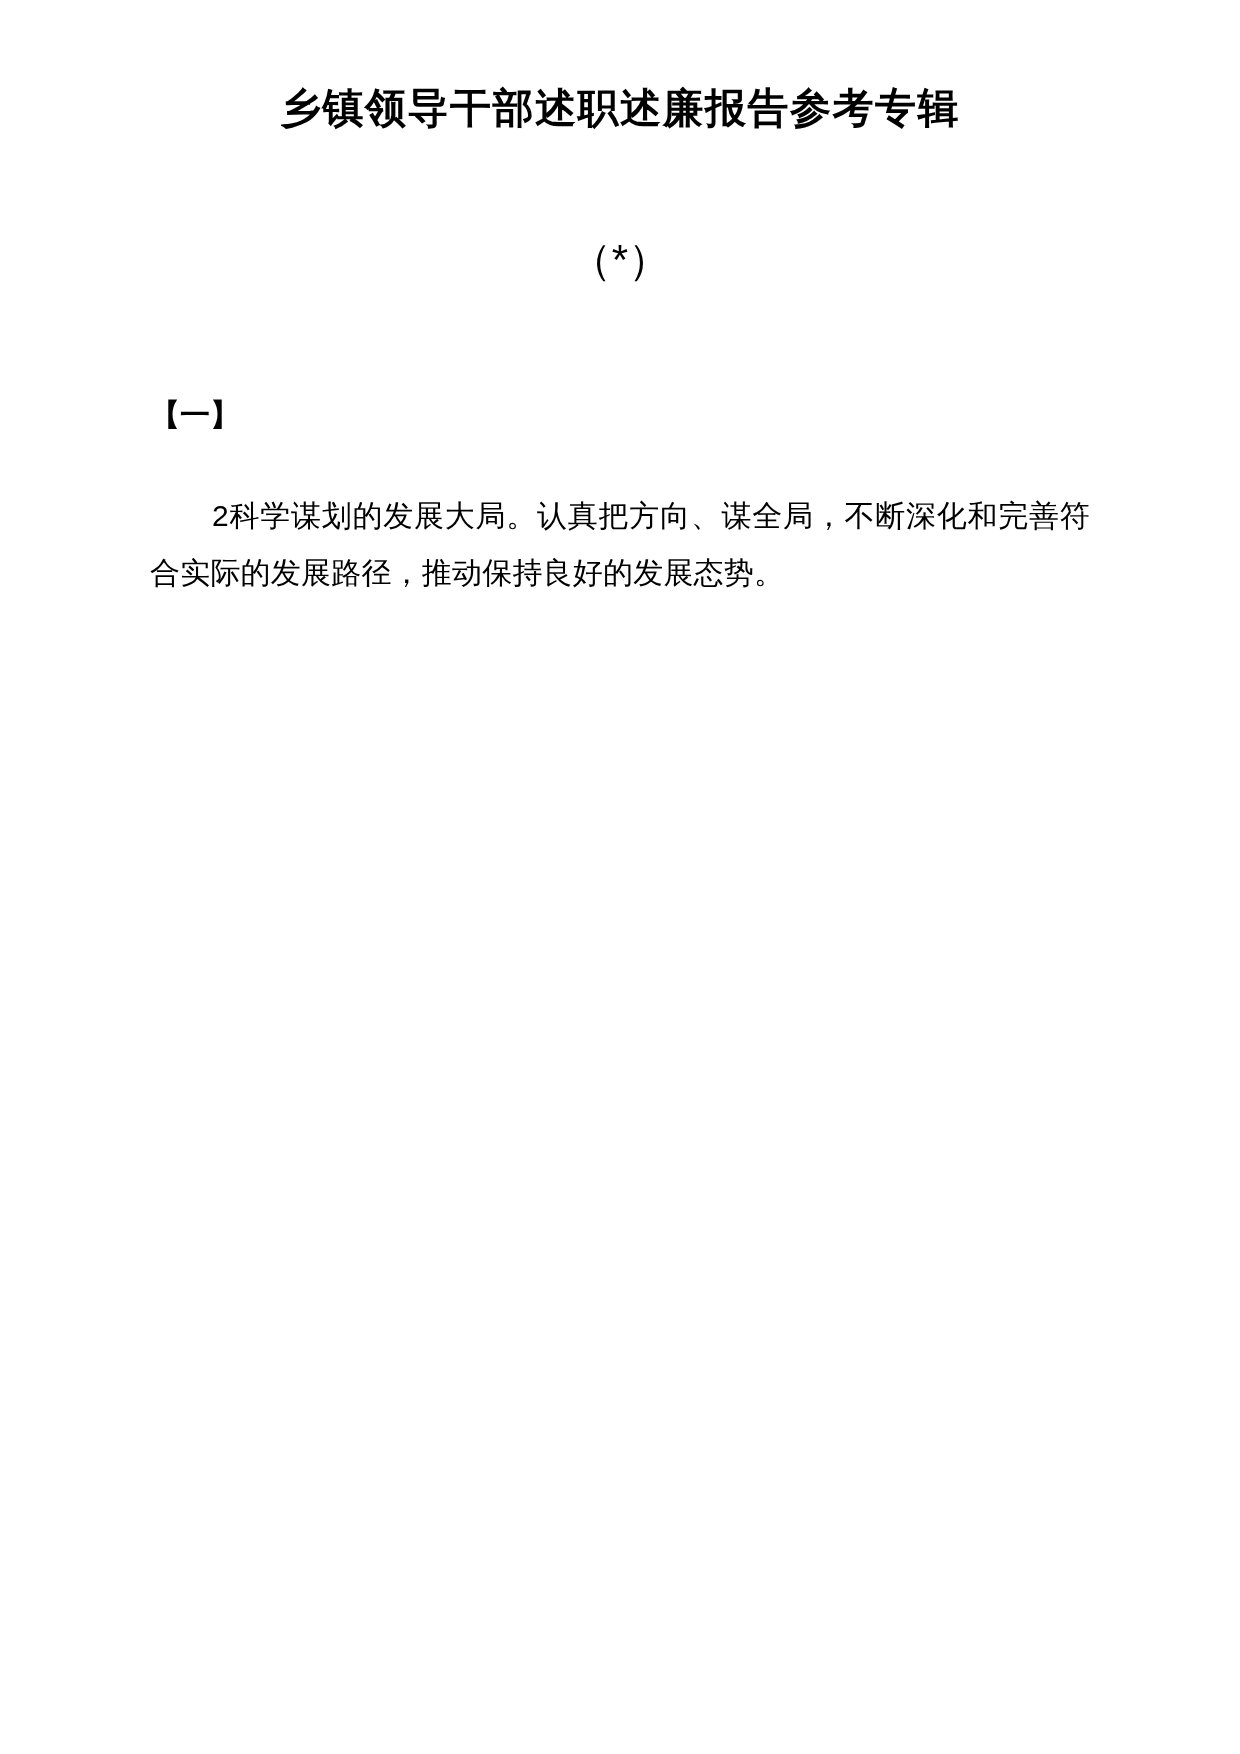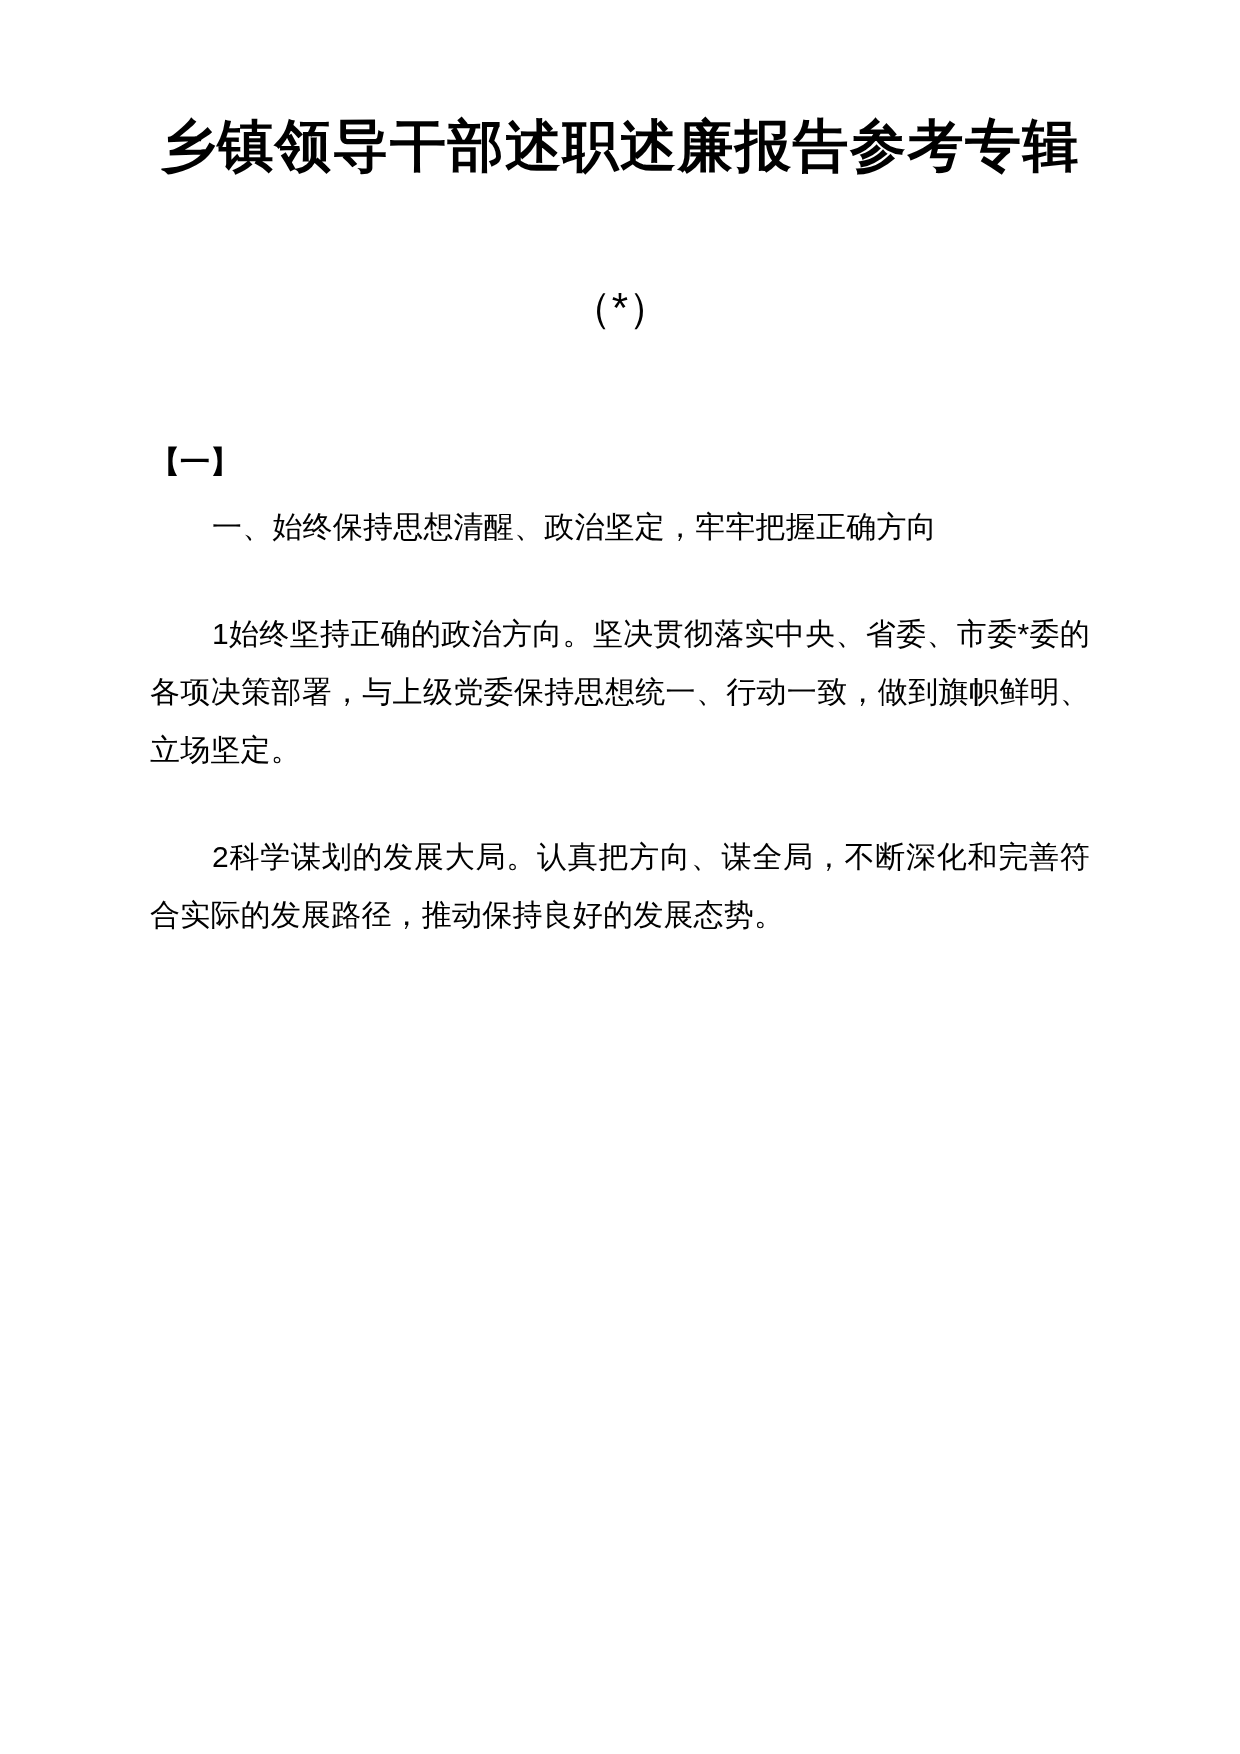--- a/index.html
+++ b/index.html
@@ -20,23 +20,23 @@
     height: 1754px;
     background: #ffffff;
     box-sizing: border-box;
     padding: 0 150px;
     overflow: hidden;
   }
 
   
   .doc-title {
     margin: 0;
-    padding-top: 108px;
+    padding-top: 81px;
     text-align: center;
-    font-size: 56px;
+    font-size: 41px;
     font-weight: 700;
     letter-spacing: 1.5px;
     line-height: 1.35;
     color: #000;
     white-space: nowrap;
   }
 
   .doc-subtitle {
     margin: 0;
     padding-top: 96px;
@@ -90,21 +90,19 @@
 <div class="page">
 
   <h1 class="doc-title">乡镇领导干部述职述廉报告参考专辑</h1>
 
   <div class="doc-subtitle">（*）</div>
 
   <div class="body-area">
 
     <div class="section-marker">【一】</div>
 
-    <div class="section-heading">一、始终保持思想清醒、政治坚定，牢牢把握正确方向</div>
 
-    <p class="para">1始终坚持正确的政治方向。坚决贯彻落实中央、省委、市委*委的各项决策部署，与上级党委保持思想统一、行动一致，做到旗帜鲜明、立场坚定。</p>
 
     <p class="para">2科学谋划的发展大局。认真把方向、谋全局，不断深化和完善符合实际的发展路径，推动保持良好的发展态势。</p>
 
 
   </div>
 </div>
 
 </body></html>

